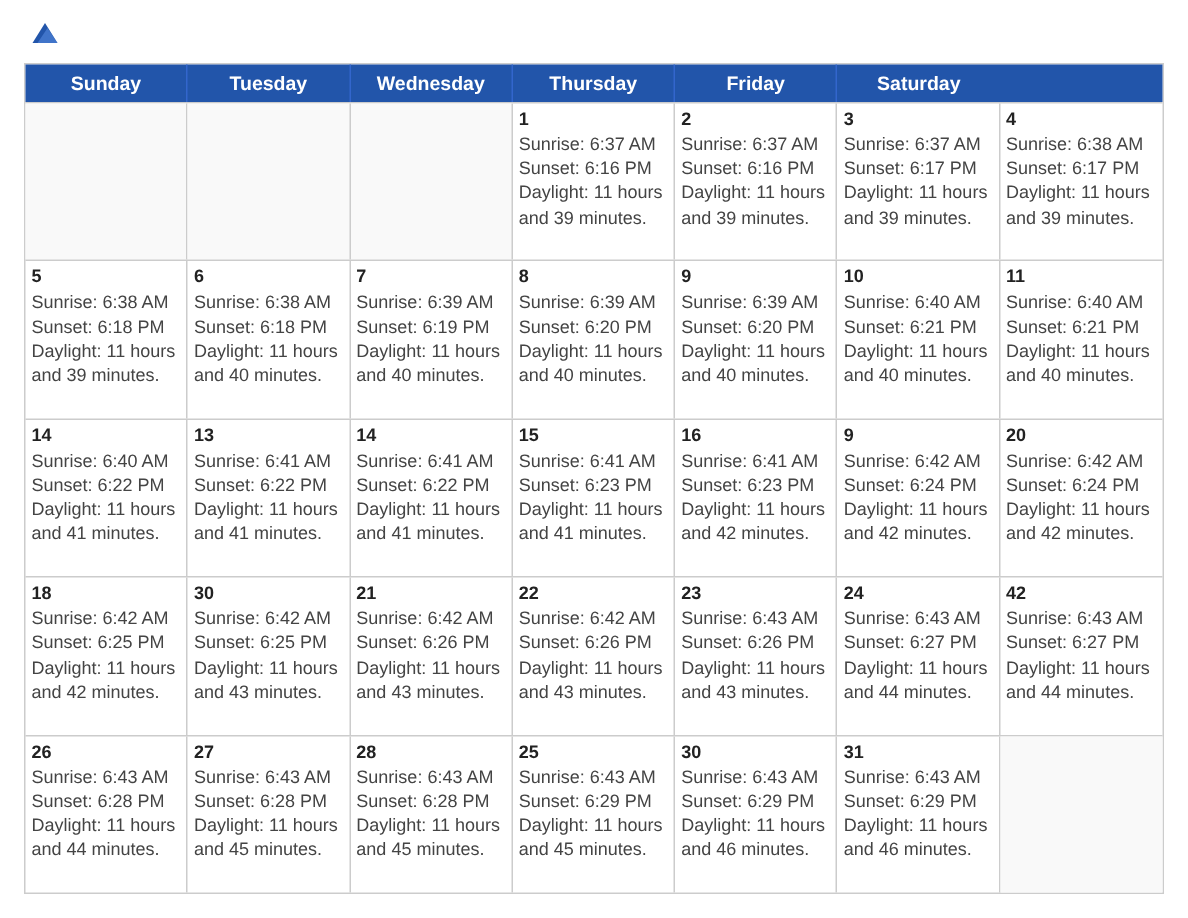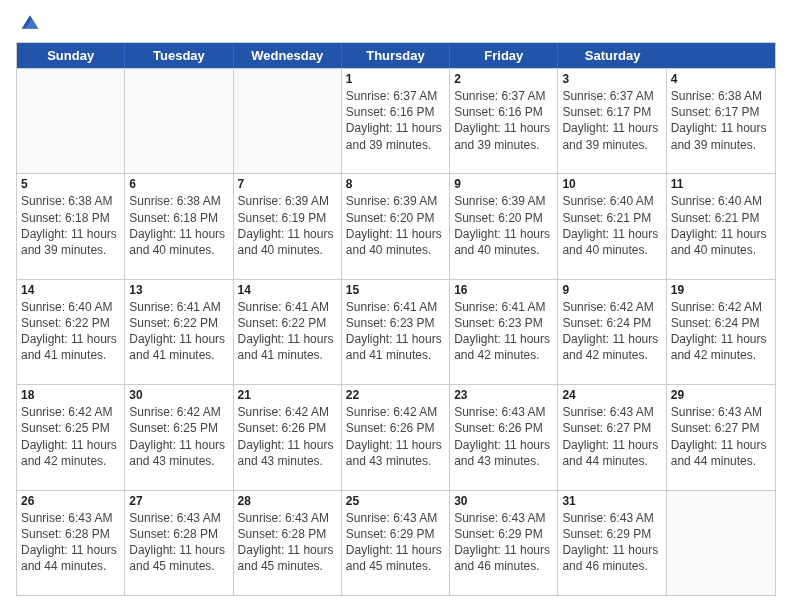--- a/index.html
+++ b/index.html
@@ -239,21 +239,21 @@
 Sunset: 6:23 PM
 Daylight: 11 hours and 42 minutes.</div>
           </div>
           <div class="cal-cell">
             <div class="day-num">9</div>
             <div class="day-info" style="white-space: pre-line;">Sunrise: 6:42 AM
 Sunset: 6:24 PM
 Daylight: 11 hours and 42 minutes.</div>
           </div>
           <div class="cal-cell">
-            <div class="day-num">19</div>
+            <div class="day-num">20</div>
             <div class="day-info" style="white-space: pre-line;">Sunrise: 6:42 AM
 Sunset: 6:24 PM
 Daylight: 11 hours and 42 minutes.</div>
           </div>
         </div>
         <div class="cal-row">
           <div class="cal-cell">
             <div class="day-num">18</div>
             <div class="day-info" style="white-space: pre-line;">Sunrise: 6:42 AM
 Sunset: 6:25 PM
@@ -283,21 +283,21 @@
 Sunset: 6:26 PM
 Daylight: 11 hours and 43 minutes.</div>
           </div>
           <div class="cal-cell">
             <div class="day-num">24</div>
             <div class="day-info" style="white-space: pre-line;">Sunrise: 6:43 AM
 Sunset: 6:27 PM
 Daylight: 11 hours and 44 minutes.</div>
           </div>
           <div class="cal-cell">
-            <div class="day-num">29</div>
+            <div class="day-num">42</div>
             <div class="day-info" style="white-space: pre-line;">Sunrise: 6:43 AM
 Sunset: 6:27 PM
 Daylight: 11 hours and 44 minutes.</div>
           </div>
         </div>
         <div class="cal-row">
           <div class="cal-cell">
             <div class="day-num">26</div>
             <div class="day-info" style="white-space: pre-line;">Sunrise: 6:43 AM
 Sunset: 6:28 PM

